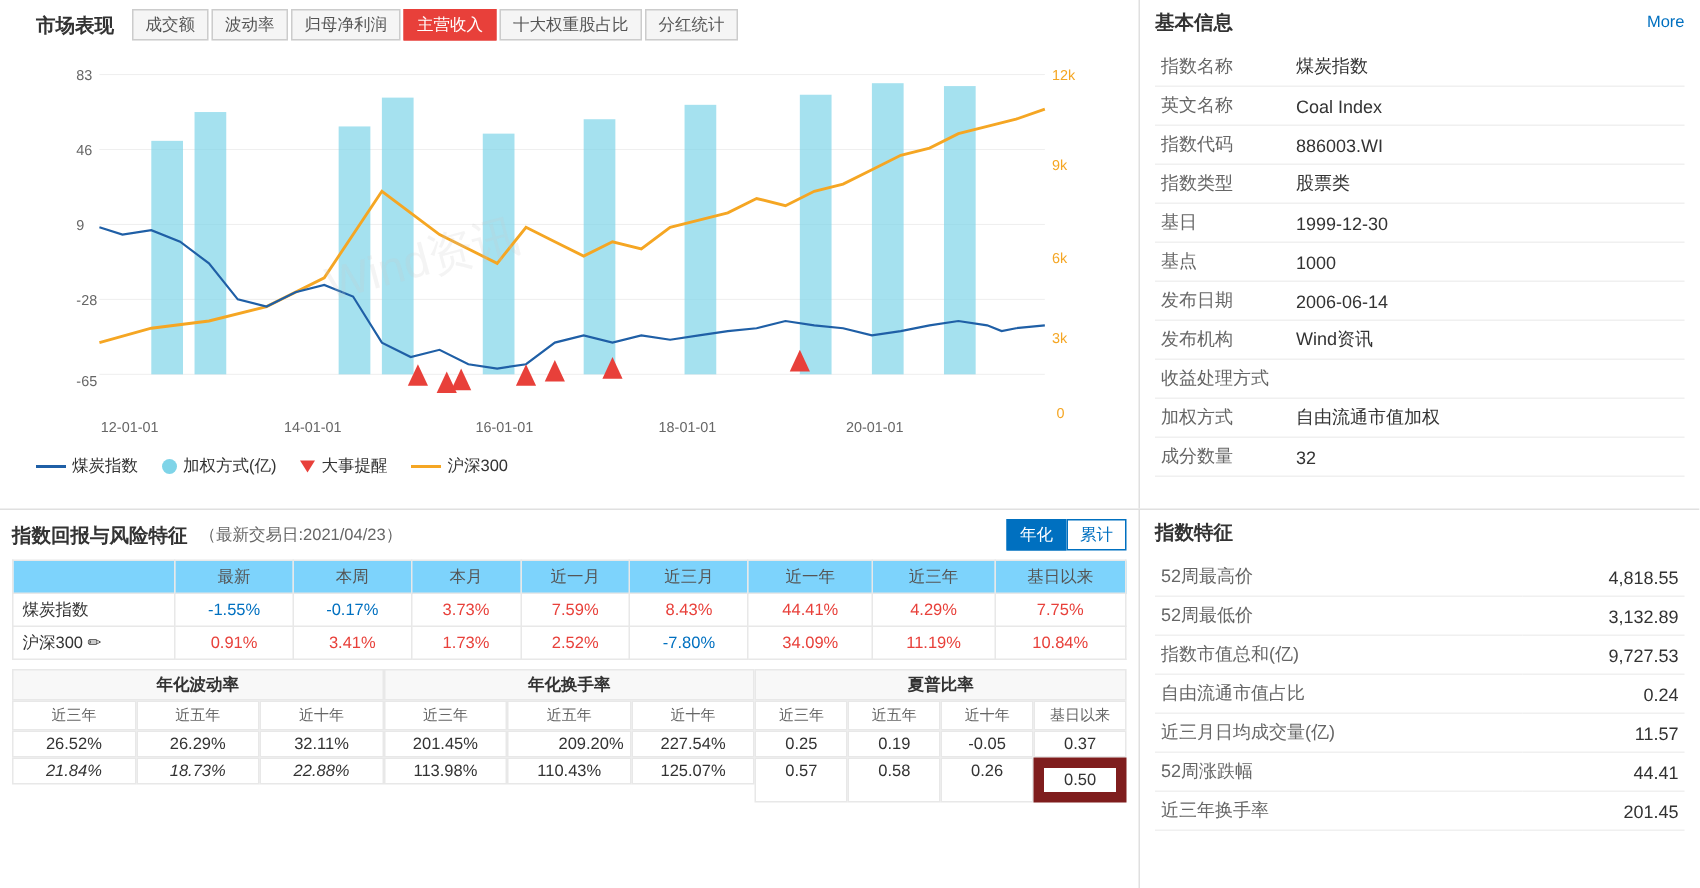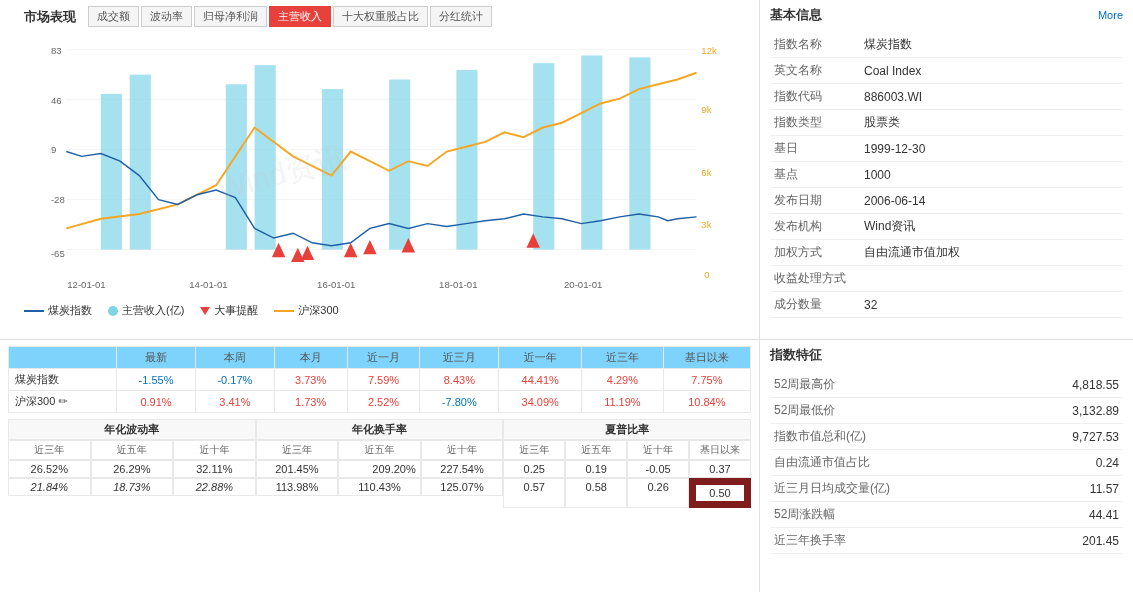--- a/index.html
+++ b/index.html
@@ -143,21 +143,21 @@
         </svg>
       </div>
 
       <div class="chart-legend">
         <div class="legend-item">
           <div class="legend-line" style="background:#1f5fa6;"></div>
           <span>煤炭指数</span>
         </div>
         <div class="legend-item">
           <div class="legend-dot" style="background:#7fd4e8;"></div>
-          <span>主营收入(亿)</span>
+          <span>加权方式(亿)</span>
         </div>
         <div class="legend-item">
           <div class="legend-triangle"></div>
           <span>大事提醒</span>
         </div>
         <div class="legend-item">
           <div class="legend-line" style="background:#f5a623;"></div>
           <span>沪深300</span>
         </div>
       </div>
@@ -196,39 +196,47 @@
           </tr>
           <tr>
             <td>发布日期</td>
             <td>2006-06-14</td>
           </tr>
           <tr>
             <td>发布机构</td>
             <td>Wind资讯</td>
           </tr>
           <tr>
+            <td>收益处理方式</td>
+            <td></td>
+          </tr>
+          <tr>
             <td>加权方式</td>
             <td>自由流通市值加权</td>
-          </tr>
-          <tr>
-            <td>收益处理方式</td>
-            <td></td>
           </tr>
           <tr>
             <td>成分数量</td>
             <td>32</td>
           </tr>
         </tbody>
       </table>
     </div>
   </div>
 
   <div class="bottom-section">
 
     <div class="return-panel">
+      <div class="return-panel-header">
+        <span class="return-panel-title">指数回报与风险特征</span>
+        <span class="return-subtitle">（最新交易日:2021/04/23）</span>
+        <div class="toggle-btns">
+          <button class="toggle-btn active">年化</button>
+          <button class="toggle-btn">累计</button>
+        </div>
+      </div>
 
       <table class="return-table">
         <thead>
           <tr>
             <th></th>
             <th>最新</th>
             <th>本周</th>
             <th>本月</th>
             <th>近一月</th>
             <th>近三月</th>

